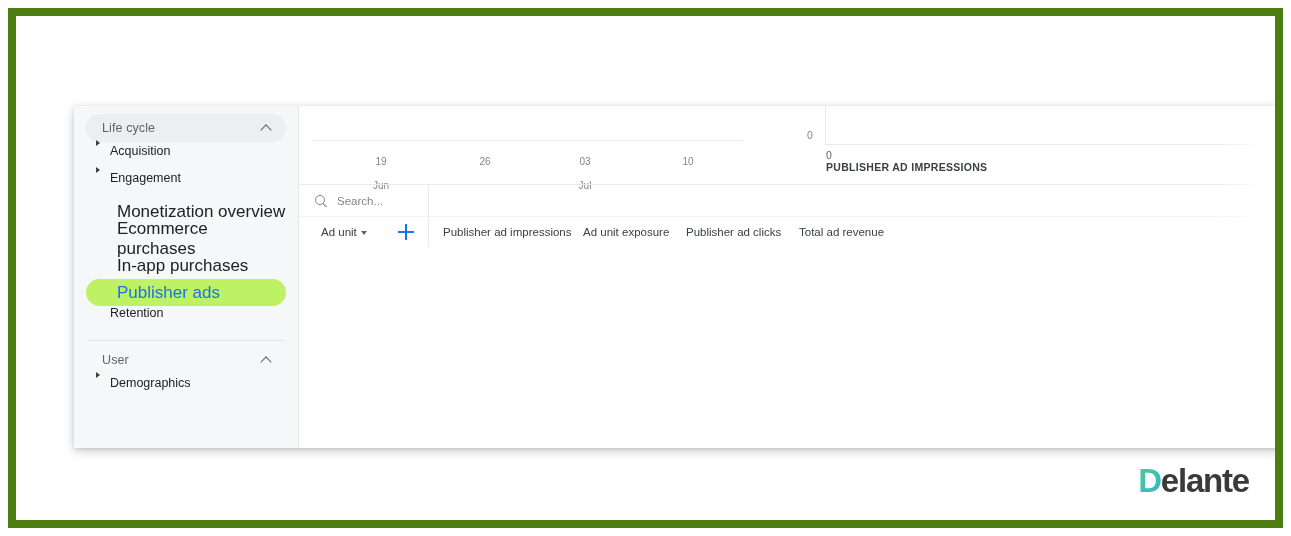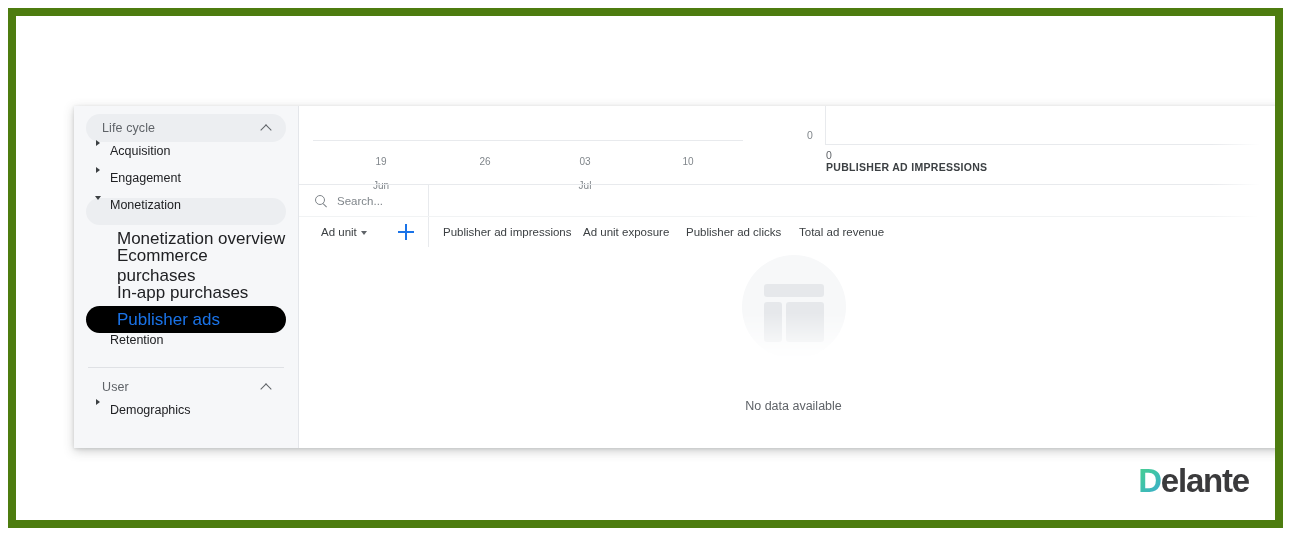--- a/index.html
+++ b/index.html
@@ -137,21 +137,21 @@
     align-items: center;
     height: 27px;
     margin: 0 12px;
     padding-left: 31px;
     border-radius: 14px;
     cursor: pointer;
     font-size: 17px;
     color: #202124;
   }
   .sub-item.selected {
-    background: #000000;
+    background: #bef264;
     color: #1a73e8;
   }
 
   .nav-divider {
     height: 1px;
     background: #dfe1e5;
     margin: 7px 14px 5px 14px;
   }
 
   
@@ -433,24 +433,20 @@
         <div class="nav-item">
           <span class="caret"></span>
           <span class="label">Acquisition</span>
         </div>
 
         <div class="nav-item">
           <span class="caret"></span>
           <span class="label">Engagement</span>
         </div>
 
-        <div class="nav-item open expanded">
-          <span class="caret"></span>
-          <span class="label">Monetization</span>
-        </div>
 
         <div class="sub-item">
           <span>Monetization overview</span>
         </div>
         <div class="sub-item">
           <span>Ecommerce purchases</span>
         </div>
         <div class="sub-item">
           <span>In-app purchases</span>
         </div>
@@ -530,29 +526,20 @@
             <span class="plus-btn"></span>
           </div>
           <div class="metric-cols">
             <span class="metric-col" style="width:140px">Publisher ad impressions</span>
             <span class="metric-col" style="width:103px">Ad unit exposure</span>
             <span class="metric-col" style="width:113px">Publisher ad clicks</span>
             <span class="metric-col">Total ad revenue</span>
           </div>
         </div>
 
-        <div class="empty-state">
-          <div class="empty-icon-wrap">
-            <div class="empty-circle"></div>
-            <div class="eb eb-top"></div>
-            <div class="eb eb-left"></div>
-            <div class="eb eb-right"></div>
-          </div>
-          <div class="empty-text">No data available</div>
-        </div>
 
       </div>
 
       <div class="right-fade"></div>
     </div>
 
     <div class="logo">
       <span class="logo-text"><span class="logo-d">D</span><span>elante</span></span>
     </div>
 

